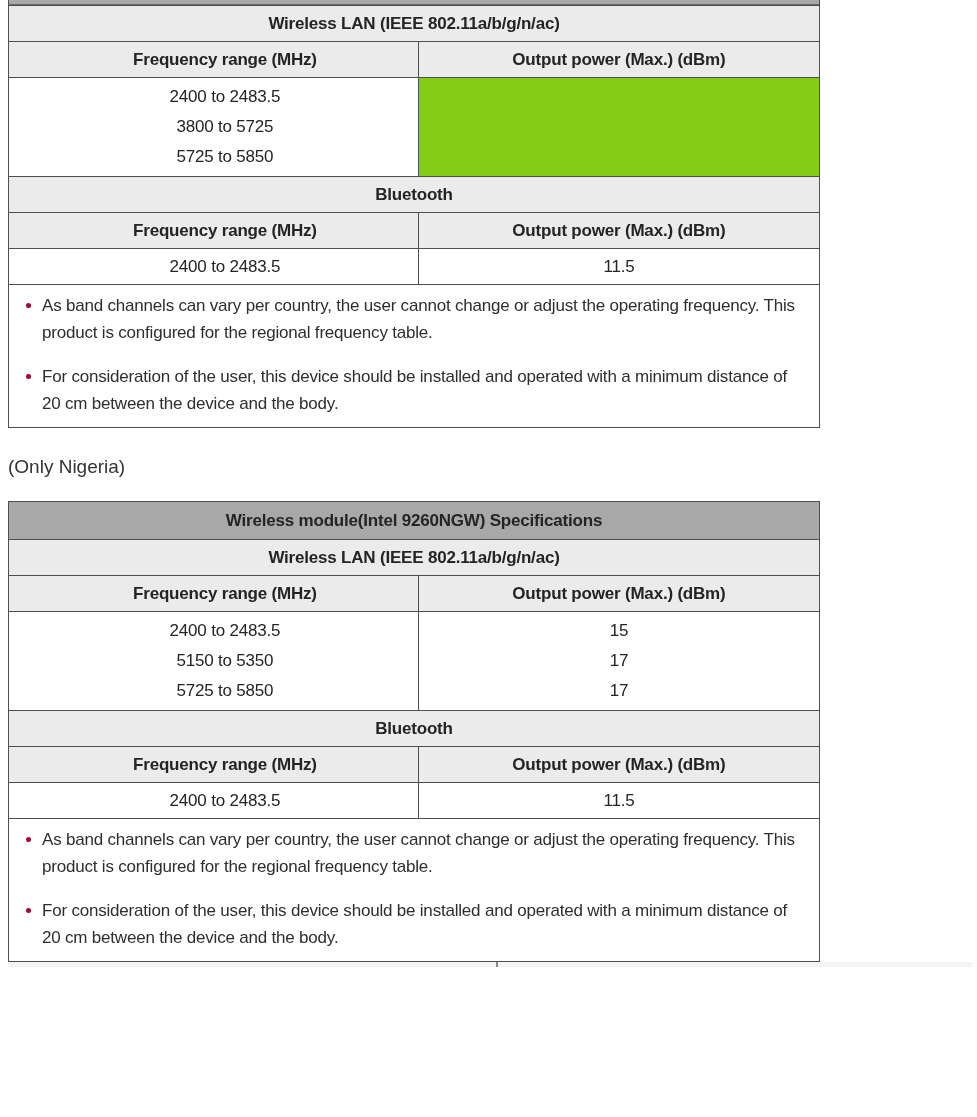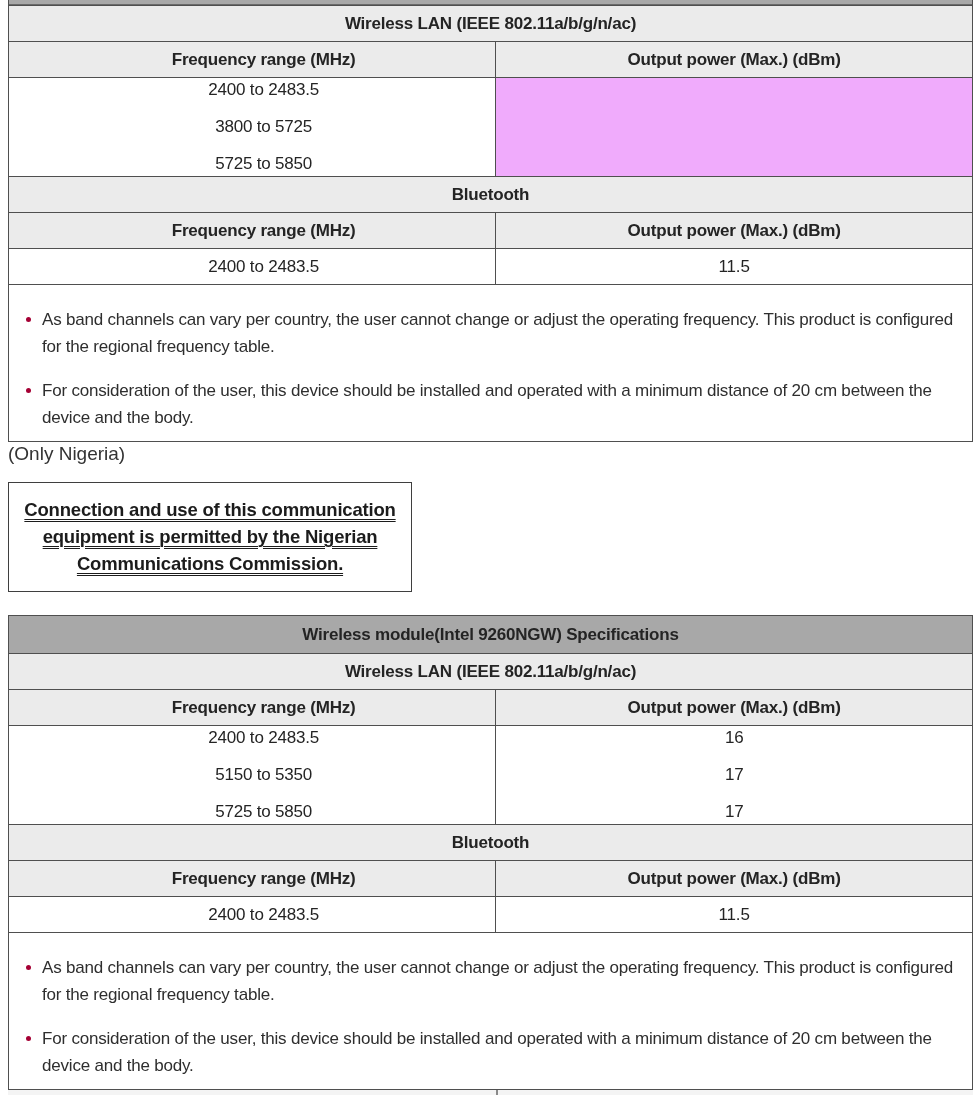--- a/index.html
+++ b/index.html
@@ -6,23 +6,23 @@
   html, body { background: #ffffff; }
   body {
     width: 977px; height: 1117px; overflow: hidden;
     font-family: "Liberation Sans", sans-serif;
     color: #242424;
   }
   .page { width: 977px; height: 1117px; padding-left: 8px; background: #fff; }
 
   
   .spec-table {
-    width: 965px;
+    width: 812px;
     border: 1.5px solid #4f4f4f;
-    background: #f0abfc;
+    background: #84cc16;
   }
   .spec-table.first { border-top: none; }
   .srow { border-top: 1.5px solid #4f4f4f; display: flex; width: 100%; }
   .srow:first-child { border-top: none; }
 
   .cutoff-dark { height: 5px; background: #a8a8a8; border-bottom: 0.5px solid #6a6a6a; }
 
   .title-dark {
     height: 37px; background: #a8a8a8;
     align-items: center; justify-content: center;
@@ -35,36 +35,36 @@
   }
   .cols-light { height: 36px; background: #ebebeb; }
   .cell {
     display: flex; flex-direction: column;
     align-items: center; justify-content: center;
     text-align: center; font-size: 17px; letter-spacing: -0.2px;
   }
   .cell.c-left  { width: 50.6%; border-right: 1.5px solid #4f4f4f; padding-left: 23px; }
   .cell.c-right { flex: 1; }
   .cols-light .cell { font-weight: bold; }
-  .data-band .cell { background: #fff; gap: 7px; }
+  .data-band .cell { background: #fff; }
   .data-band.tall { height: 99px; }
   .data-band.tall .cell div { line-height: 30px; }
   .data-band.single { height: 36px; }
 
-  .notes-band { display: block; background: #fff; padding: 21px 14px 10px 13px; }
+  .notes-band { display: block; background: #fff; padding: 7px 14px 10px 13px; }
   .note { position: relative; padding-left: 20px; line-height: 27px; font-size: 17px;
           letter-spacing: -0.2px; color: #2e2e2e; margin-top: 17px; }
   .note:first-child { margin-top: 0; }
   .note .bullet {
     position: absolute; left: 4px; top: 11px;
     width: 5px; height: 5px; border-radius: 50%; background: #a50034;
   }
 
   
-  .only-label { font-size: 19px; color: #333; line-height: 23px; }
+  .only-label { font-size: 19px; color: #333; margin-top: 27px; line-height: 23px; }
   .nigeria-box {
     width: 404px; margin-top: 17px;
     border: 1.5px solid #3f3f3f;
     padding: 13px 8px 14px;
     text-align: center;
   }
   .nigeria-box .line {
     font-weight: bold; font-size: 18.5px; letter-spacing: -0.2px; color: #1c1c1c;
     line-height: 27px;
   }
@@ -130,31 +130,20 @@
       </div>
       <div class="note">
         <span class="bullet"></span>
         <span>For consideration of the user, this device should be installed and operated with a minimum distance of 20 cm between the device and the body.</span>
       </div>
     </div>
   </div>
 
   <div class="only-label">(Only Nigeria)</div>
 
-  <div class="nigeria-box">
-    <div class="line">
-      <span>Connection and use of this communication</span>
-    </div>
-    <div class="line">
-      <span>equipment is permitted by the Nigerian</span>
-    </div>
-    <div class="line">
-      <span>Communications Commission.</span>
-    </div>
-  </div>
 
 
   <div class="table2-wrap">
     <div class="spec-table">
       <div class="srow title-dark">
         <span>Wireless module(Intel 9260NGW) Specifications</span>
       </div>
 
       <div class="srow section-light">
         <span>Wireless LAN (IEEE 802.11a/b/g/n/ac)</span>
@@ -165,21 +154,21 @@
         <div class="cell c-right">Output power (Max.) (dBm)</div>
       </div>
 
       <div class="srow data-band tall">
         <div class="cell c-left">
           <div>2400 to 2483.5</div>
           <div>5150 to 5350</div>
           <div>5725 to 5850</div>
         </div>
         <div class="cell c-right">
-          <div>16</div>
+          <div>15</div>
           <div>17</div>
           <div>17</div>
         </div>
       </div>
 
       <div class="srow section-light">
         <span>Bluetooth</span>
       </div>
 
       <div class="srow cols-light">

